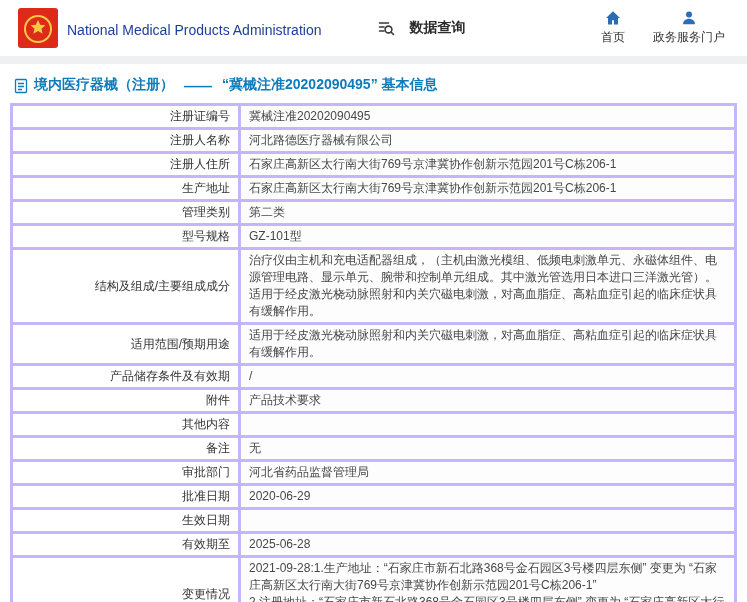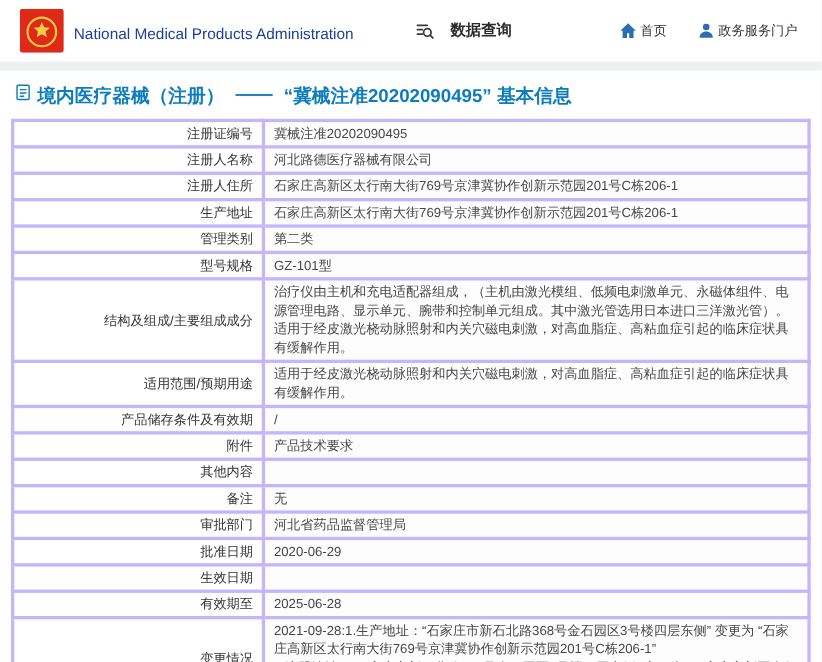--- a/index.html
+++ b/index.html
@@ -18,34 +18,34 @@
   .brand { display:flex; align-items:center; gap:9px; }
   .emblem { width:40px; height:40px; flex:0 0 auto; }
   .brand-cn { font-size:17px; font-weight:bold; color:#1c3f9b; letter-spacing:2px; line-height:1.1; }
   .brand-en { font-size:14px; color:#1c3f9b; margin-top:3px; }
   .data-query {
     display:flex; align-items:center; gap:14px;
     margin-left:56px; font-size:14px; font-weight:bold; color:#2b2b2b; cursor:pointer;
   }
   .header-right { margin-left:auto; display:flex; gap:28px; align-items:center; padding-right:8px; }
   .nav-item {
-    display:flex; flex-direction:row; align-items:center; gap:3px;
+    display:flex; flex-direction:column; align-items:center; gap:3px;
     font-size:12px; color:#333; text-decoration:none; cursor:pointer;
   }
   .nav-item .nav-ico { width:16px; height:16px; display:block; }
 
   
   .main-area {
     background:#fff; margin-top:8px; height:538px;
     padding:8px 10px 0 10px;
   }
   .title-bar {
-    display:flex; align-items:flex-start; gap:6px;
+    display:flex; align-items:flex-end; gap:6px;
     padding:4px 4px 9px 4px;
-    color:#0d7cbc; font-size:17px; font-weight:bold;
+    color:#0d7cbc; font-size:14px; font-weight:bold;
   }
   .title-bar .sep { margin:0 4px; }
 
   table.info { width:100%; border-collapse:collapse; table-layout:fixed; }
   td {
     border:3px solid #c4b5fd;
     font-size:12px; line-height:17px;
     padding:2px 8px; height:21px;
     vertical-align:middle;
   }

